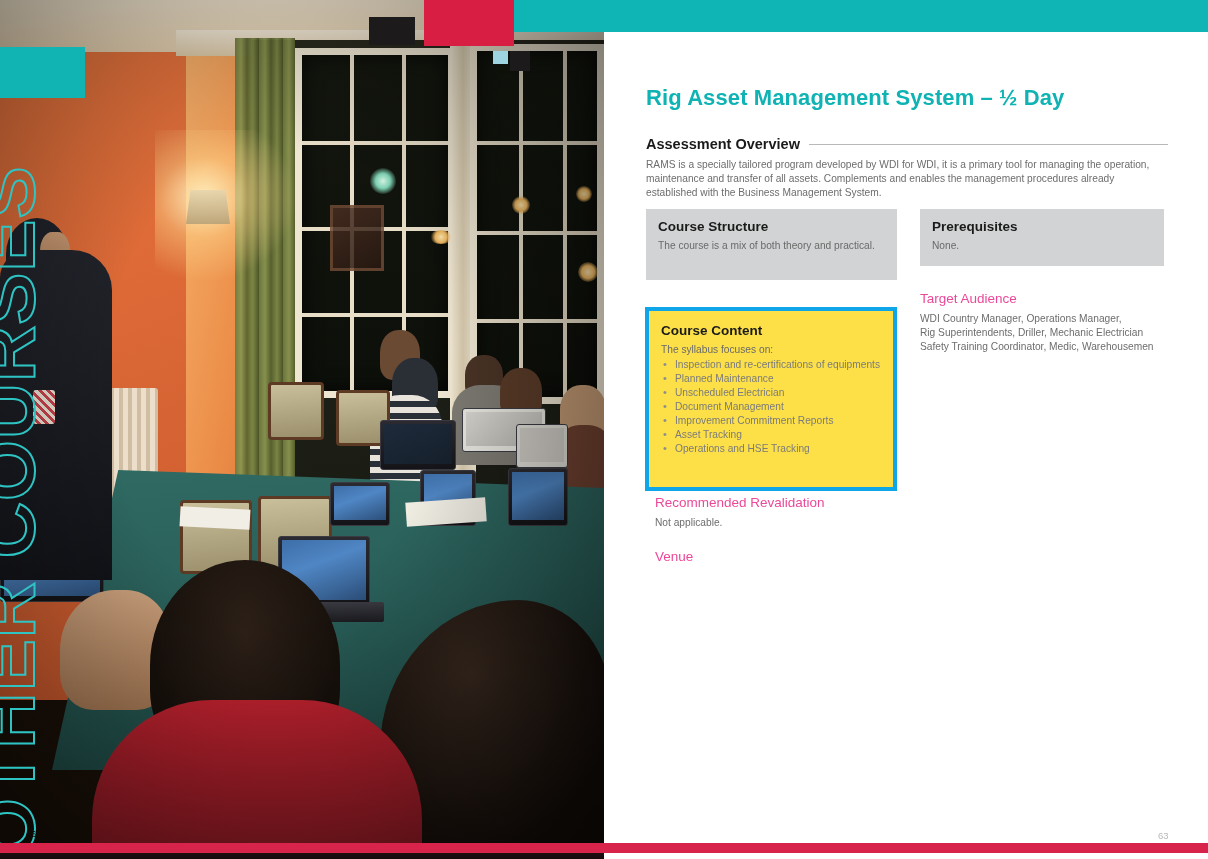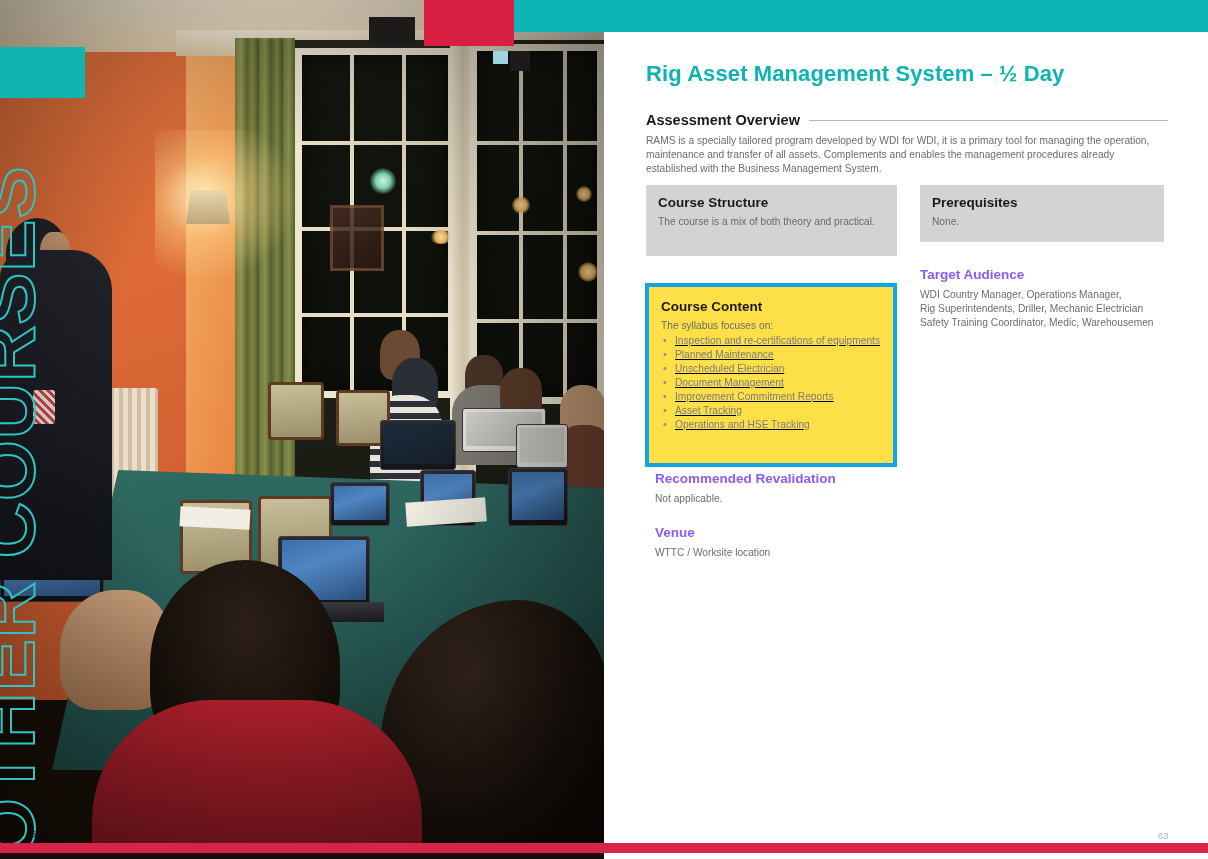--- a/index.html
+++ b/index.html
@@ -216,21 +216,21 @@
     position: absolute; left: 493px; top: 51px; width: 15px; height: 13px;
     background: #9ed4e0; z-index: 7;
   }
   .dec-teal-left {
     position: absolute; left: 0px; top: 47px; width: 85px; height: 51px;
     background: #12b3b3; z-index: 7;
   }
 
   
   .content {
-    position: absolute; left: 604px; top: 16px;
+    position: absolute; left: 604px; top: 40px;
     width: 604px; height: 811px;
     background: #ffffff;
     padding: 0;
   }
   .page-title {
     position: absolute; left: 42px; top: 45px;
     font-size: 22px; font-weight: bold;
     color: #0fb3b3; letter-spacing: .1px;
     white-space: nowrap;
   }
@@ -261,34 +261,34 @@
     background: #fde047;
     border: 4px solid #0ea5e9;
   }
   .box-title {
     font-size: 13.5px; font-weight: bold; color: #1a1a1a;
     margin-bottom: 5px;
   }
   .box-text {
     font-size: 10.2px; line-height: 14px; color: #6a6a6a;
   }
-  .bullets { list-style: none; margin-top: 1px; text-decoration: underline; }
+  .bullets { list-style: none; margin-top: 1px; }
   .bullets li {
     font-size: 10.2px; line-height: 14px; color: #7b7b7b;
     padding-left: 14px; position: relative;
   }
   .bullets li:before {
     content: "\2022";
     position: absolute; left: 2px; top: -1px;
     color: #8c8c8c; font-size: 11px;
   }
 
   .plain-head {
     position: absolute;
-    font-size: 13.5px; font-weight: bold; color: #8b5cf6;
+    font-size: 13.5px; font-weight: normal; color: #ec4899;
   }
 
   
   .bot-left-dark {
     position: absolute; left: 0; top: 843px; width: 604px; height: 16px;
     background: linear-gradient(180deg,#2e1518,#140a0c);
     z-index: 5;
   }
   .bot-red {
     position: absolute; left: 0; top: 843px; width: 1208px; height: 10px;
@@ -453,21 +453,20 @@
     <div class="plain-head" style="left:316px;top:251px">Target Audience</div>
     <div class="body-text" style="left:316px;top:272px;width:246px">WDI Country Manager, Operations Manager,</div>
     <div class="body-text" style="left:316px;top:286px;width:246px">Rig Superintendents, Driller, Mechanic Electrician</div>
     <div class="body-text" style="left:316px;top:300px;width:246px">Safety Training Coordinator, Medic, Warehousemen</div>
 
 
     <div class="plain-head" style="left:51px;top:455px">Recommended Revalidation</div>
     <div class="body-text" style="left:51px;top:476px;width:300px">Not applicable.</div>
 
     <div class="plain-head" style="left:51px;top:509px">Venue</div>
-    <div class="body-text" style="left:51px;top:530px;width:300px">WTTC / Worksite location</div>
   </div>
 
   <div class="bot-left-dark"></div>
   <div class="bot-red"></div>
   <div class="bot-white"></div>
   <div class="pg-left">62</div>
   <div class="pg-right">63</div>
 
 </div>
 

